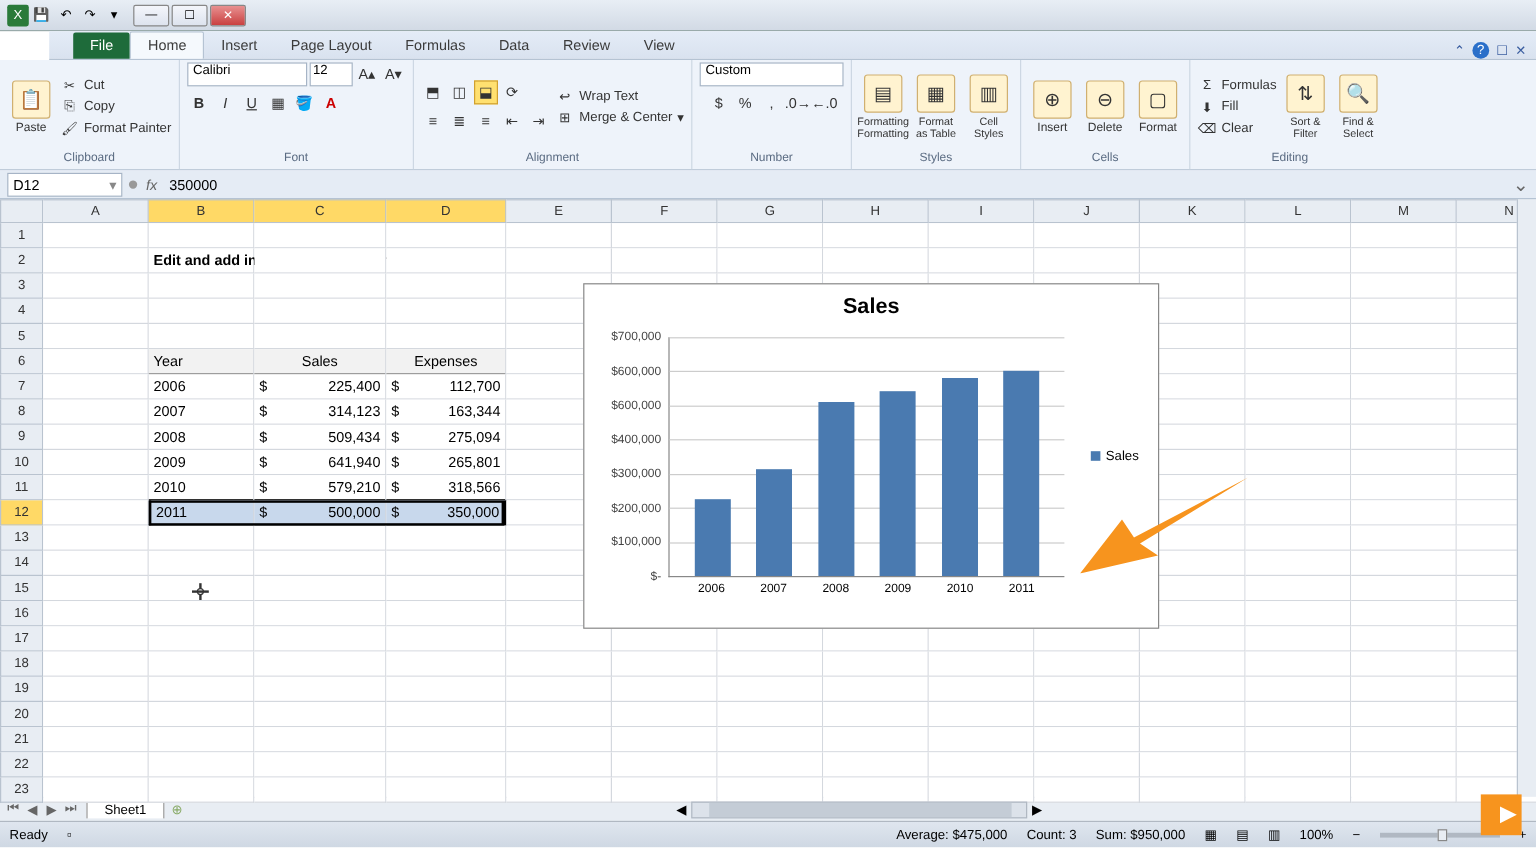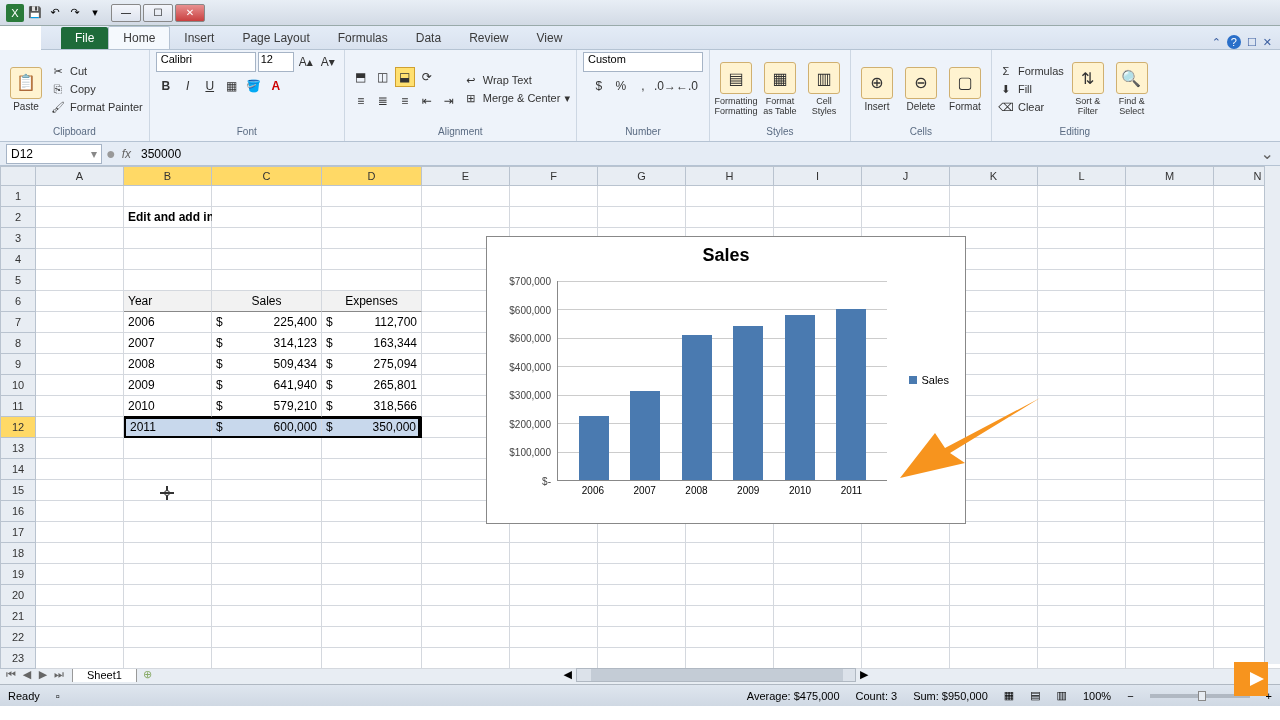--- a/index.html
+++ b/index.html
@@ -569,21 +569,21 @@
         <div class="cell cw-K" style="width: 88px;"></div>
         <div class="cell cw-L" style="width: 88px;"></div>
         <div class="cell cw-M" style="width: 88px;"></div>
         <div class="cell cw-N" style="width: 88px;"></div>
       </div>
       <div class="cell-row">
         <div class="cell cw-A" style="width: 88px;"></div>
         <div class="cell cw-B" style="width: 88px;;border-bottom:1px solid #000;background:#c8d8ec;border-left:2px solid #000;">2011</div>
         <div class="cell cw-C" style="width: 110px;;display:flex;justify-content:space-between;border-bottom:1px solid #000;background:#c8d8ec;">
           <span>$</span>
-          <span>600,000</span>
+          <span>500,000</span>
         </div>
         <div class="cell cw-D" style="width: 100px;;display:flex;justify-content:space-between;border-bottom:1px solid #000;background:#c8d8ec;border-right:2px solid #000;">
           <span>$</span>
           <span>350,000</span>
         </div>
         <div class="cell cw-E" style="width: 88px;"></div>
         <div class="cell cw-F" style="width: 88px;"></div>
         <div class="cell cw-G" style="width: 88px;"></div>
         <div class="cell cw-H" style="width: 88px;"></div>
         <div class="cell cw-I" style="width: 88px;"></div>

